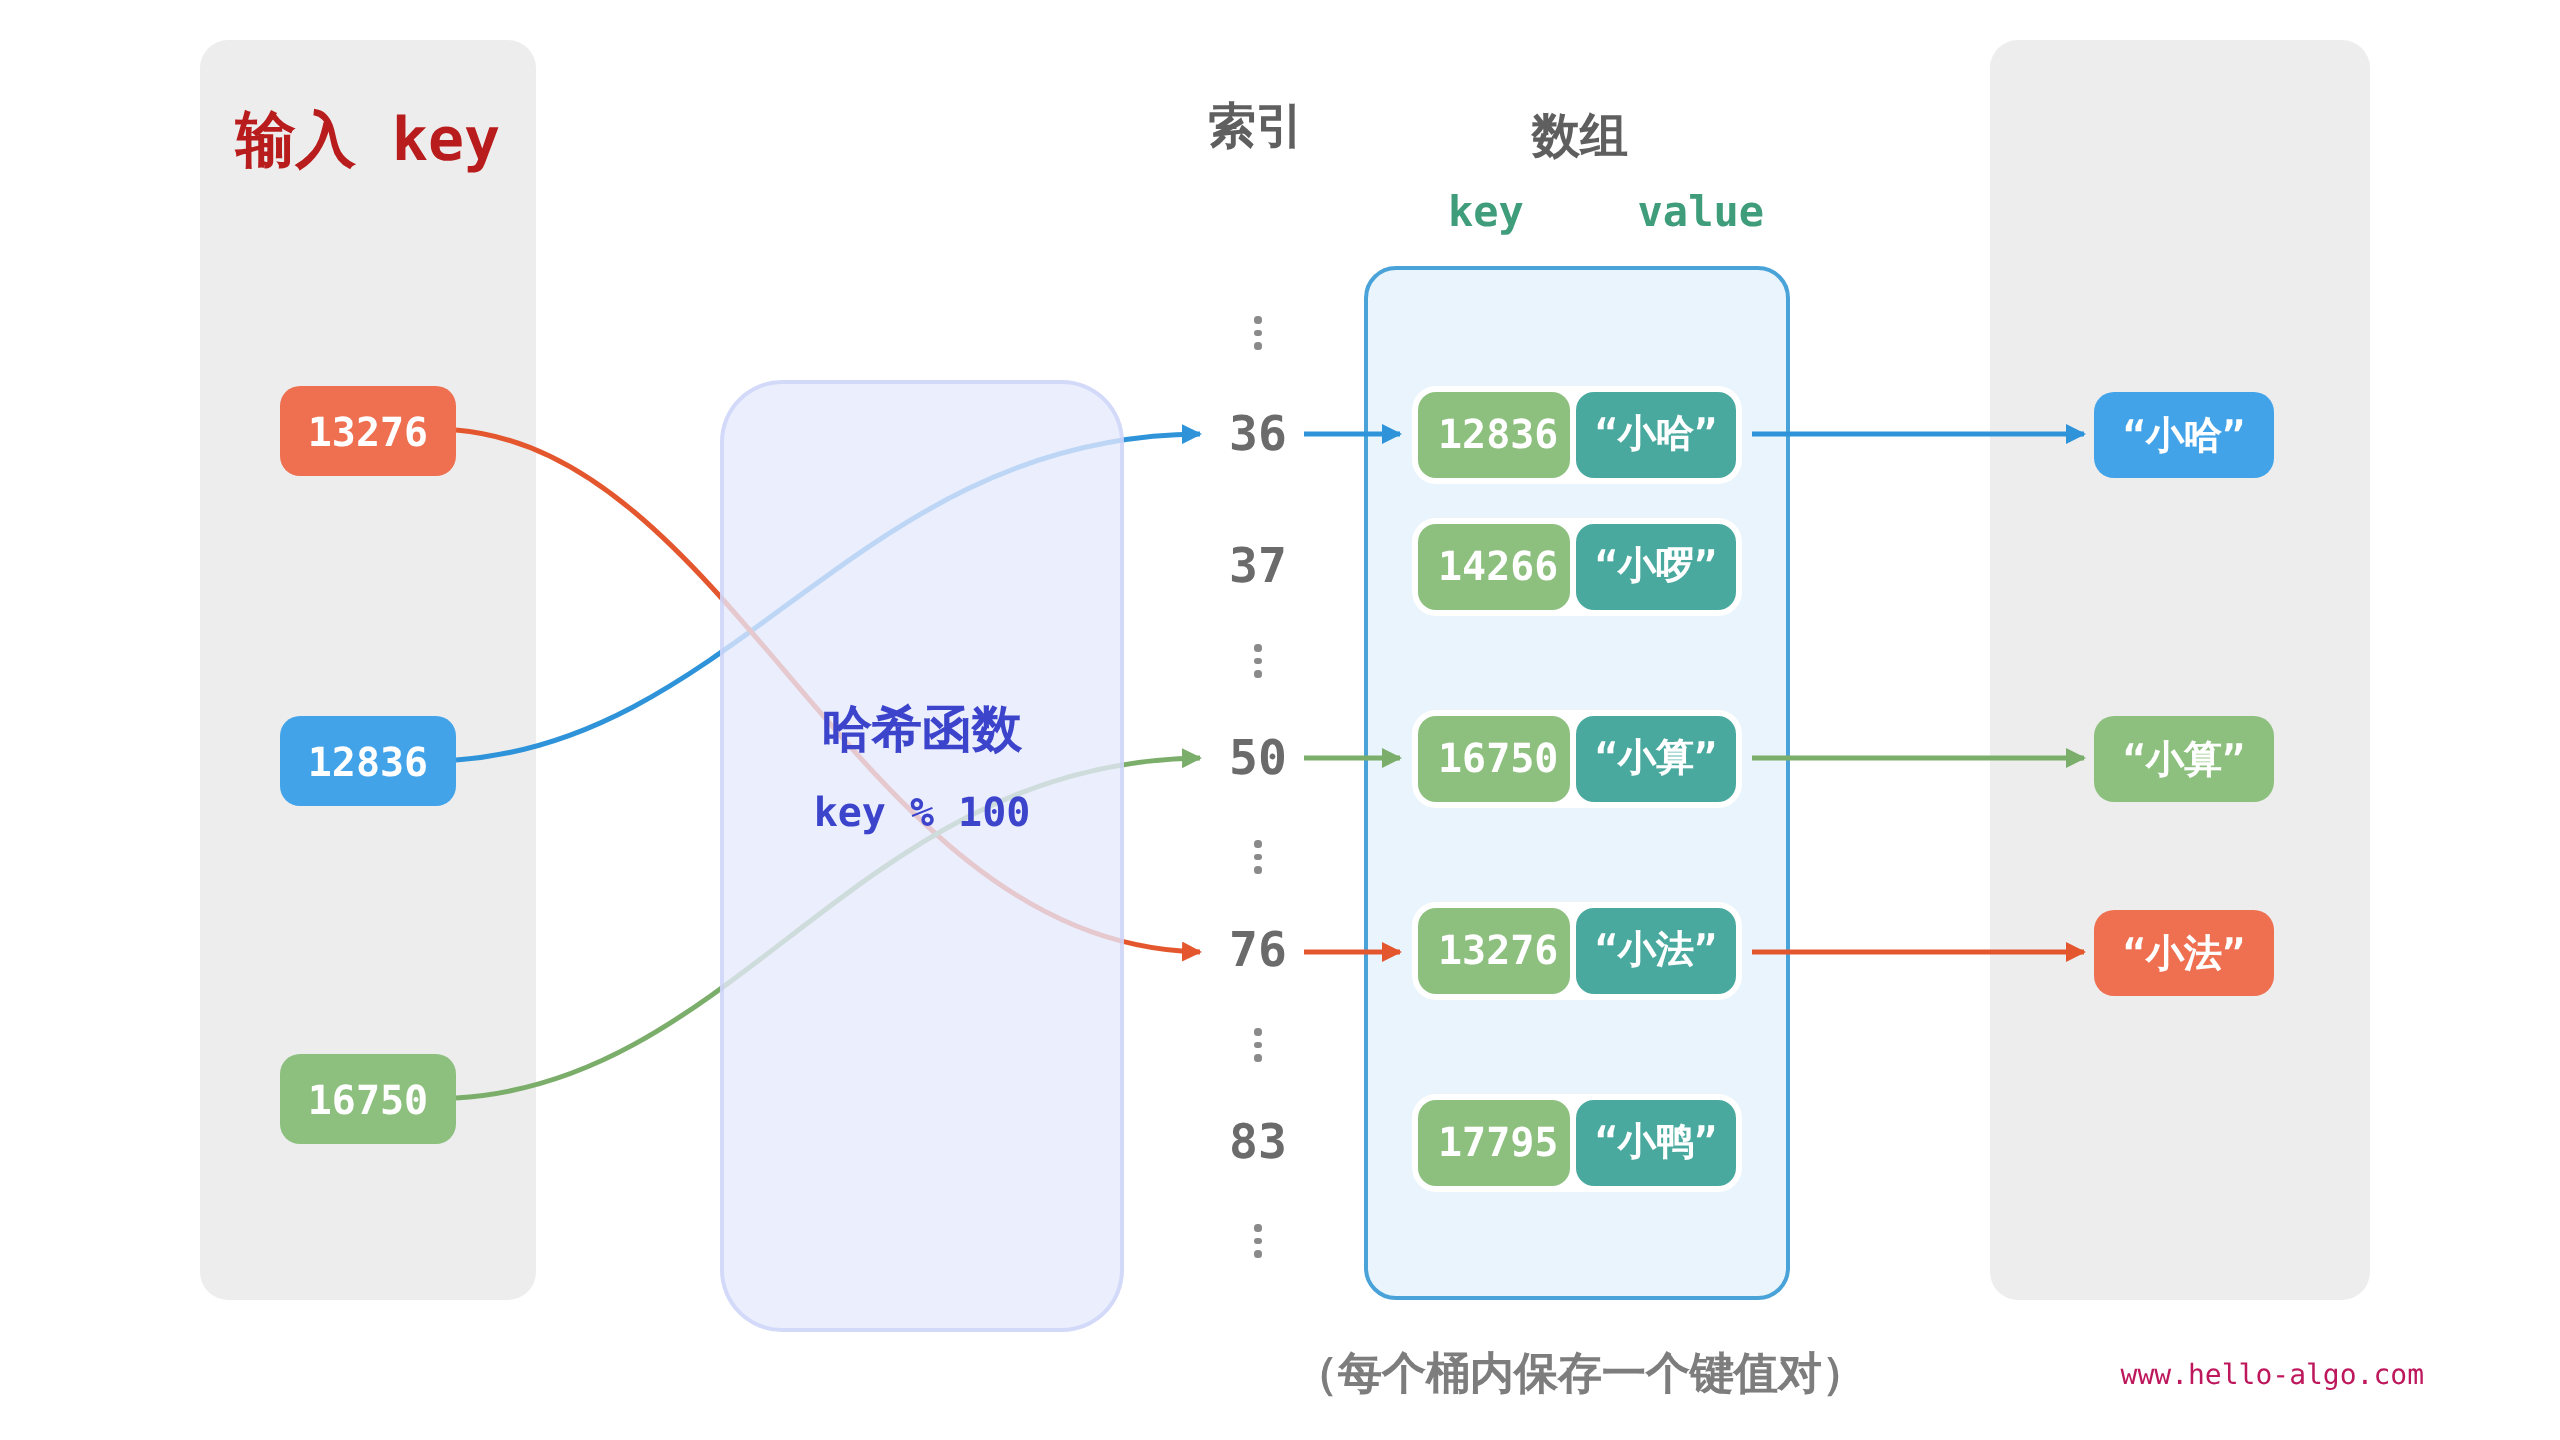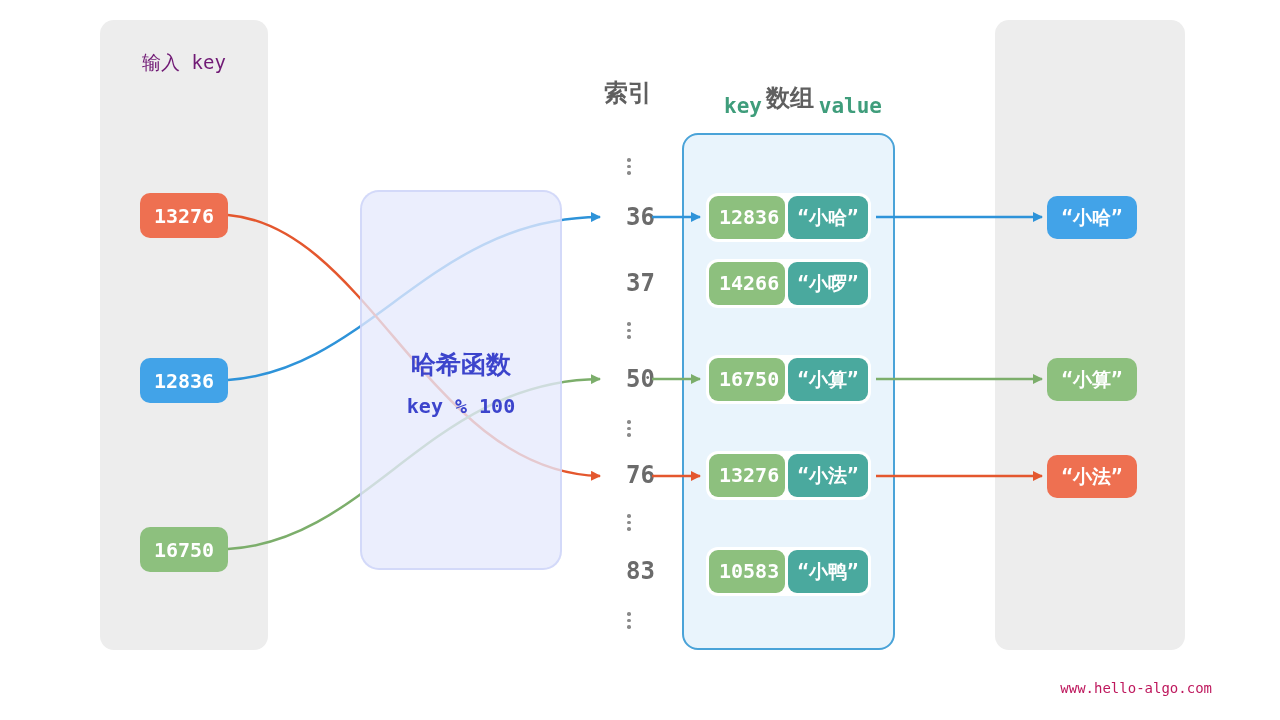--- a/index.html
+++ b/index.html
@@ -1,37 +1,37 @@
 <!DOCTYPE html>
 <html><head>
 <meta charset="utf-8">
 <style>
   html,body{margin:0;padding:0;background:#fff;}
   .canvas{position:relative;width:1280px;height:720px;background:#ffffff;overflow:hidden;
           font-family:"DejaVu Sans Mono","DejaVu Sans",monospace;}
   
   .panel{position:absolute;background:#ededed;border-radius:14px;z-index:1;}
   .panel-title{position:absolute;top:30px;left:0;width:100%;text-align:center;
-               font-size:19px;font-weight:normal;color:#701a75;
+               font-size:30px;font-weight:bold;color:#b91c1c;
                font-family:"DejaVu Sans Mono","DejaVu Sans",sans-serif;}
   .badge{position:absolute;width:88px;height:45px;border-radius:10px;color:#fff;
          font-size:20px;font-weight:bold;display:flex;align-items:center;justify-content:center;}
   .out-badge{position:absolute;width:90px;height:43px;border-radius:10px;color:#fff;
          font-size:19px;font-weight:bold;display:flex;align-items:center;justify-content:center;}
   
-  .hash-box{position:absolute;left:360px;top:190px;width:202px;height:380px;
+  .hash-box{position:absolute;left:360px;top:190px;width:202px;height:476px;
             background:rgba(229,233,252,0.78);border:2px solid rgba(195,203,246,0.6);
-            border-radius:19px;z-index:6;box-sizing:border-box;}
+            border-radius:31px;z-index:6;box-sizing:border-box;}
   .hash-title{position:absolute;top:156px;left:0;width:100%;text-align:center;
               font-size:25px;font-weight:bold;color:#3c44cc;}
   .hash-formula{position:absolute;top:202px;left:0;width:100%;text-align:center;
               font-size:20px;font-weight:bold;color:#3c44cc;}
   
-  .col-title{position:absolute;font-size:24px;font-weight:bold;color:#5f5f5f;text-align:center;margin-top:30px;}
-  .idx{position:absolute;left:603px;width:52px;text-align:right;font-size:24px;
+  .col-title{position:absolute;font-size:24px;font-weight:bold;color:#5f5f5f;text-align:center;}
+  .idx{position:absolute;left:603px;width:52px;text-align:center;font-size:24px;
        font-weight:bold;color:#6b6b6b;line-height:32px;}
   .vdots{position:absolute;display:flex;flex-direction:column;gap:3px;align-items:center;width:6px;}
   .vdots i{width:3.5px;height:3.5px;border-radius:50%;background:#8a8a8a;display:block;}
   
   .array-panel{position:absolute;left:682px;top:133px;width:213px;height:517px;
                background:#e9f4fc;border:2px solid #4aa3d8;border-radius:16px;
                box-sizing:border-box;z-index:1;}
   .kv-header{position:absolute;left:706px;top:94px;width:170px;display:flex;
              justify-content:space-between;padding:0 6px;box-sizing:border-box;
              font-size:21px;font-weight:bold;color:#3f9d7b;z-index:2;margin-left:12px;}
@@ -146,21 +146,21 @@
   </div>
   <div class="pair" style="top:355px;">
     <span class="pk">16750</span>
     <span class="pv">“小算”</span>
   </div>
   <div class="pair" style="top:451px;">
     <span class="pk">13276</span>
     <span class="pv">“小法”</span>
   </div>
   <div class="pair" style="top:547px;">
-    <span class="pk">10583</span>
+    <span class="pk">17795</span>
     <span class="pv">“小鸭”</span>
   </div>
 
   <svg class="arrows" viewBox="0 0 1280 720">
     <defs>
       <marker id="ab" markerWidth="10" markerHeight="10" refX="9" refY="5" orient="auto" markerUnits="userSpaceOnUse">
         <path d="M0,0 L10,5 L0,10 Z" style="fill: rgb(46, 147, 217);"></path>
       </marker>
       <marker id="ag" markerWidth="10" markerHeight="10" refX="9" refY="5" orient="auto" markerUnits="userSpaceOnUse">
         <path d="M0,0 L10,5 L0,10 Z" style="fill: rgb(124, 174, 107);"></path>
@@ -181,15 +181,16 @@
     <path d="M876,217 L1042,217" marker-end="url(#ab)" style="stroke: rgb(46, 147, 217);"></path>
     <path d="M876,379 L1042,379" marker-end="url(#ag)" style="stroke: rgb(124, 174, 107);"></path>
     <path d="M876,476 L1042,476" marker-end="url(#ao)" style="stroke: rgb(228, 87, 46);"></path>
   </svg>
 
   <div class="hash-box">
     <div class="hash-title">哈希函数</div>
     <div class="hash-formula">key % 100</div>
   </div>
 
+  <div class="caption">（每个桶内保存一个键值对）</div>
   <div class="watermark">www.hello-algo.com</div>
 
 </div>
 
 </body></html>

